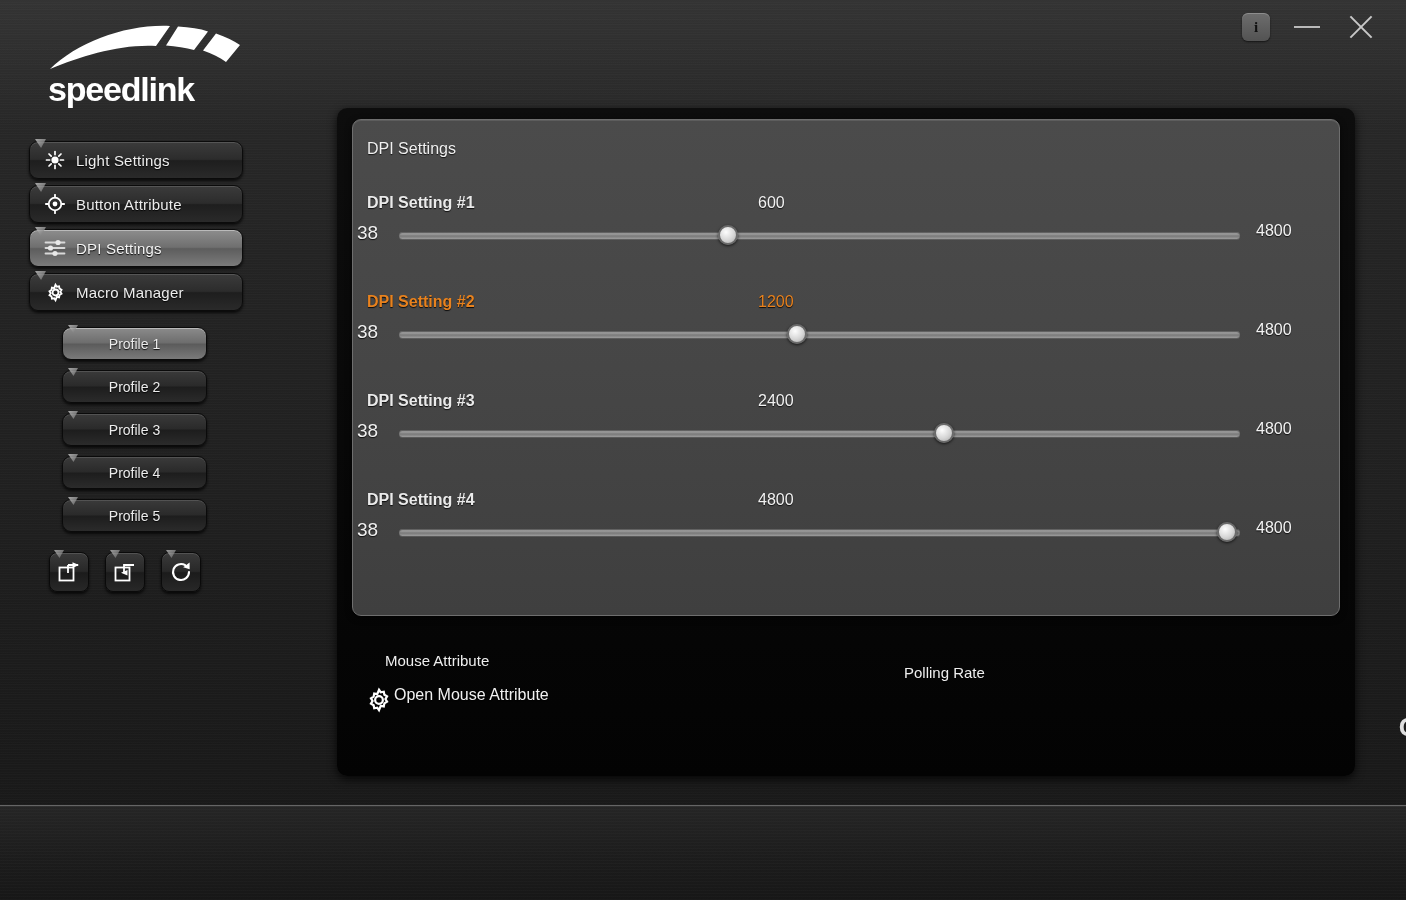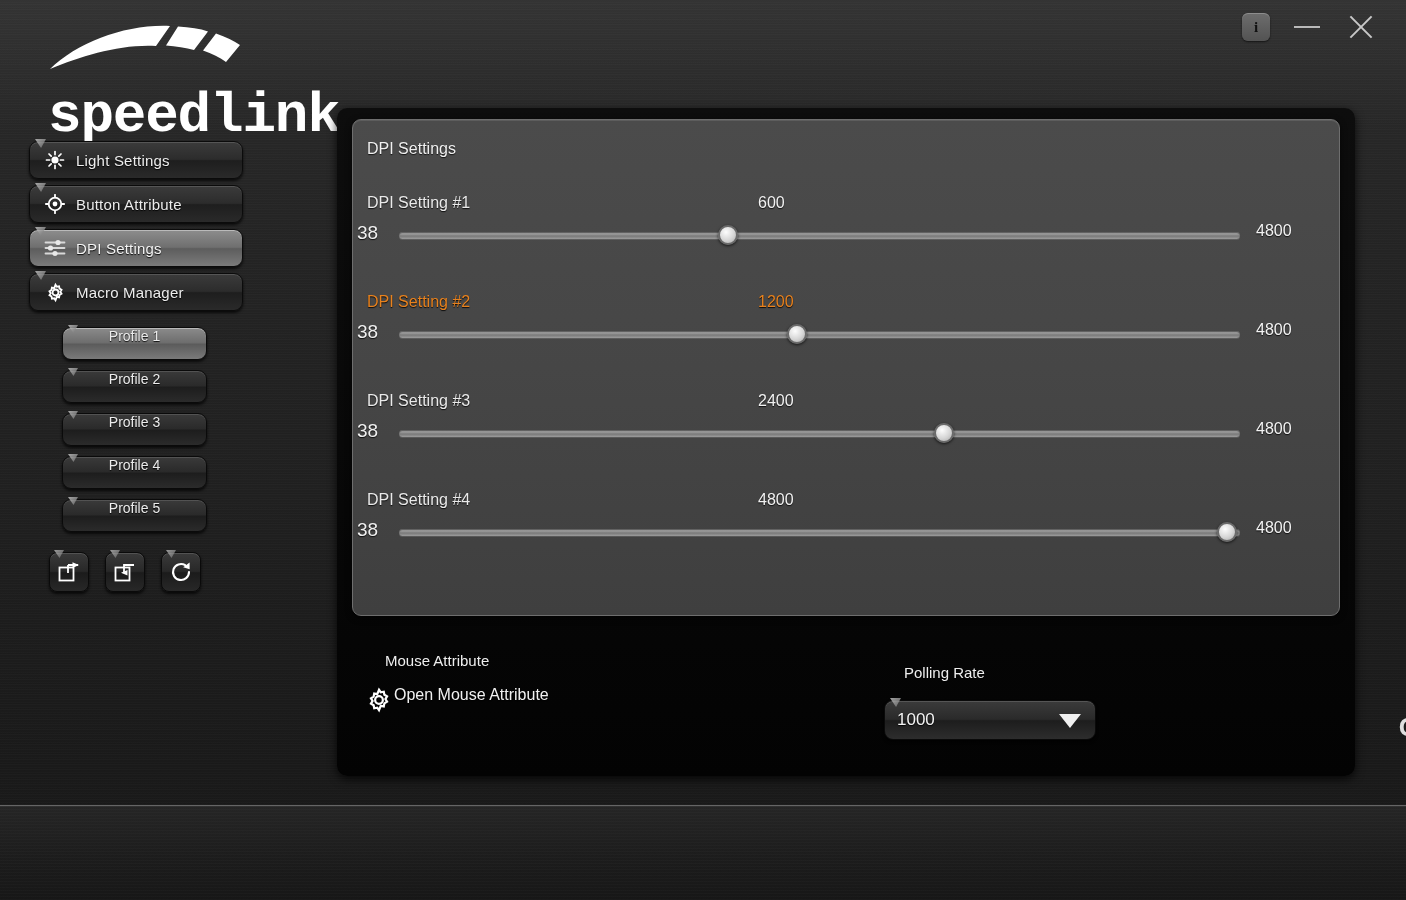--- a/index.html
+++ b/index.html
@@ -54,23 +54,23 @@
   .close-btn:before,.close-btn:after{
     content:""; position:absolute; left:2px; top:16px; width:30px;height:2px;background:#c9c9c9;
   }
   .close-btn:before{ transform:rotate(45deg); }
   .close-btn:after{ transform:rotate(-45deg); }
 
   
   .logo{ position:absolute; left:30px; top:22px; width:240px; }
   .logo-swoosh{ display:block; margin-left:18px; }
   .logo-word{
-    font-size:56px; font-weight:bold; color:#ffffff;
-    letter-spacing:-1.2px; line-height:1; margin-top:18px; margin-left:18px;
-    font-family:Liberation Mono, monospace;
+    font-size:34px; font-weight:bold; color:#ffffff;
+    letter-spacing:-1.2px; line-height:1; margin-top:2px; margin-left:18px;
+    font-family:Liberation Sans, sans-serif;
   }
 
   
   .nav{ position:absolute; left:29px; top:141px; width:214px; }
   .navbtn{
     position:relative; height:38px; margin-bottom:6px; border-radius:9px;
     display:flex; align-items:center; padding-left:14px; gap:10px;
     background:linear-gradient(180deg,#3b3b3b 0%,#2c2c2c 48%,#1e1e1e 52%,#2a2a2a 100%);
     border:1px solid #0b0b0b;
     box-shadow:0 2px 3px rgba(0,0,0,.75), inset 0 1px 0 rgba(255,255,255,.14);
@@ -90,21 +90,21 @@
     font-size:15px; color:#ededed; letter-spacing:.2px;
     text-shadow:0 1px 1px rgba(0,0,0,.9);
   }
   .navbtn.active .label{ color:#f4f4f4; }
   .navicon{ width:22px;height:22px; display:flex;align-items:center;justify-content:center; flex:0 0 22px;}
 
   
   .profiles{ position:absolute; left:62px; top:327px; width:145px; }
   .profbtn{
     position:relative; height:33px; margin-bottom:10px; border-radius:9px;
-    display:flex; justify-content:center;
+    display:flex; align-items:center; justify-content:center;
     background:linear-gradient(180deg,#3a3a3a 0%,#2a2a2a 48%,#1d1d1d 52%,#2b2b2b 100%);
     border:1px solid #0a0a0a;
     box-shadow:0 2px 3px rgba(0,0,0,.75), inset 0 1px 0 rgba(255,255,255,.13);
     cursor:pointer;
   }
   .profbtn.active{
     background:linear-gradient(180deg,#8b8b8b 0%,#6d6d6d 48%,#5b5b5b 52%,#7a7a7a 100%);
     box-shadow:0 2px 3px rgba(0,0,0,.7), inset 0 1px 0 rgba(255,255,255,.4);
   }
   .profbtn .tab{
@@ -149,20 +149,21 @@
   }
   .dpi-panel-title{
     position:absolute; left:14px; top:20px; font-size:16px; color:#f0f0f0;
     text-shadow:0 1px 1px rgba(0,0,0,.75);
   }
   .rows{ position:absolute; left:0; top:74px; right:0; }
   .row{ position:relative; height:99px; }
   .row .name{
     position:absolute; left:14px; top:0; font-size:16px; color:#eaeaea;
     text-shadow:0 1px 1px rgba(0,0,0,.8);
+    font-weight:bold;
   }
   .row .value{
     position:absolute; left:405px; top:0; font-size:16px; color:#f2f2f2;
     text-shadow:0 1px 1px rgba(0,0,0,.8);
   }
   .row.active .name, .row.active .value{ color:#e8821e; text-shadow:0 1px 1px rgba(0,0,0,.85); }
   .row .minlab{
     position:absolute; left:4px; top:28px; font-size:19px; color:#f0f0f0;
     text-shadow:0 1px 1px rgba(0,0,0,.8);
   }
@@ -407,23 +408,18 @@
         <svg width="28" height="28" viewBox="0 0 24 24">
           <path fill="none" stroke="#fff" stroke-width="1.9" d="M12 3.2l1.5 2.2 2.6-.5.5 2.6 2.3 1.4-1.4 2.3 1.4 2.3-2.3 1.4-.5 2.6-2.6-.5L12 20.8l-1.5-2.2-2.6.5-.5-2.6-2.3-1.4 1.4-2.3-1.4-2.3 2.3-1.4.5-2.6 2.6.5z"></path>
           <circle cx="12" cy="12" r="3.3" fill="none" stroke="#fff" stroke-width="1.9"></circle>
         </svg>
         <span class="txt">Open Mouse Attribute</span>
       </div>
     </div>
 
     <div class="polling">
       <div class="sec-title">Polling Rate</div>
-      <div class="select">
-        <span class="tab"></span>
-        <span class="sel-val">1000</span>
-        <span class="caret"></span>
-      </div>
     </div>
   </div>
 
   <div class="hdivider"></div>
   <div class="lower-pane"></div>
 </div>
 
 </body></html>

